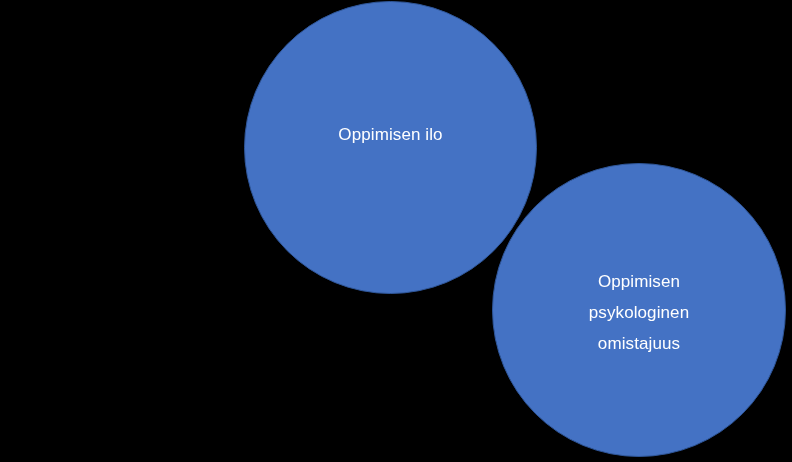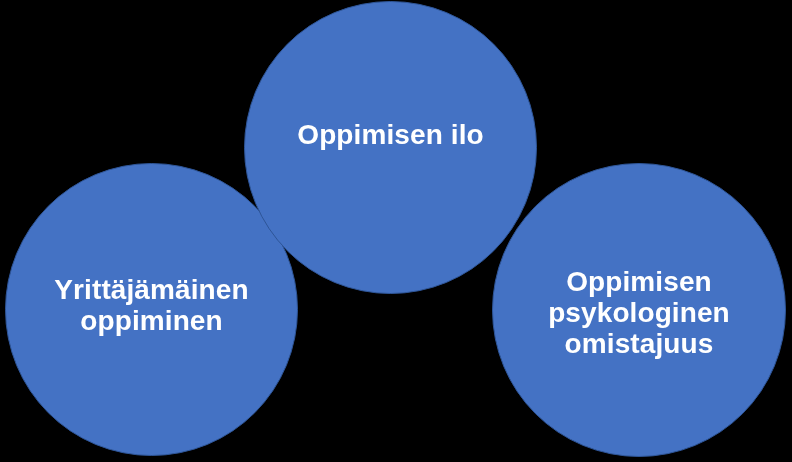--- a/index.html
+++ b/index.html
@@ -25,23 +25,23 @@
     background: #4472C4;
     box-sizing: border-box;
     border: 1px solid #2E5597;
     display: flex;
     align-items: center;
     justify-content: center;
     text-align: center;
   }
   .circle-label {
     color: #FFFFFF;
-    font-size: 28px;
+    font-size: 17px;
     line-height: 31px;
-    font-weight: 700;
+    font-weight: 400;
     letter-spacing: 0.1px;
     white-space: pre-line;
     padding: 0 14px;
   }
   
   #circle-oppimisen-ilo {
     left: 244px;
     top: 1px;
     width: 293px;
     height: 293px;
@@ -72,24 +72,20 @@
   #circle-psykologinen-omistajuus .circle-label {
     transform: translateY(-7px);
     margin-top: 18px;
   }
 </style>
 </head>
 <body>
 
 <div id="stage">
 
-  <div class="circle" id="circle-yrittajamainen-oppiminen">
-    <span class="circle-label">Yrittäjämäinen
-oppiminen</span>
-  </div>
 
   <div class="circle" id="circle-psykologinen-omistajuus">
     <span class="circle-label">Oppimisen
 psykologinen
 omistajuus</span>
   </div>
 
   <div class="circle" id="circle-oppimisen-ilo">
     <span class="circle-label">Oppimisen ilo</span>
   </div>

